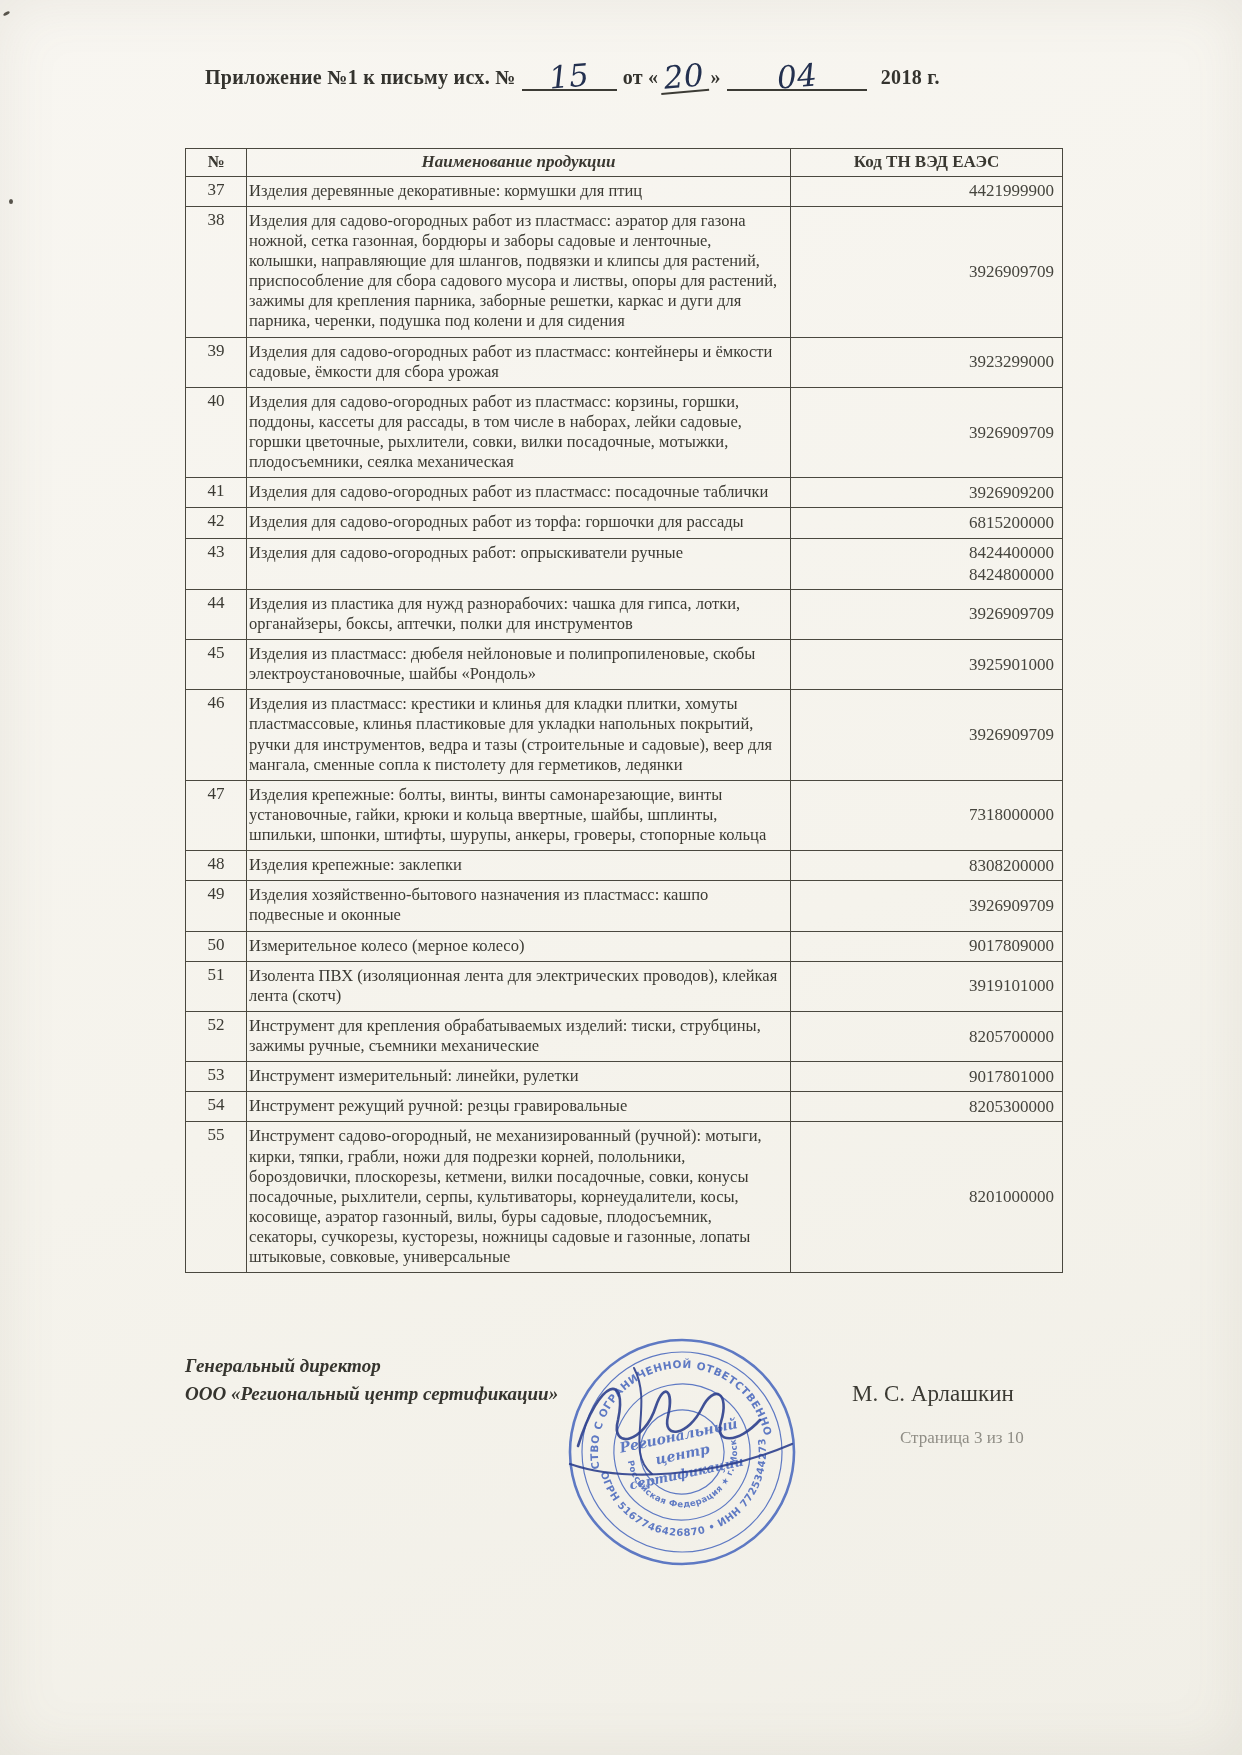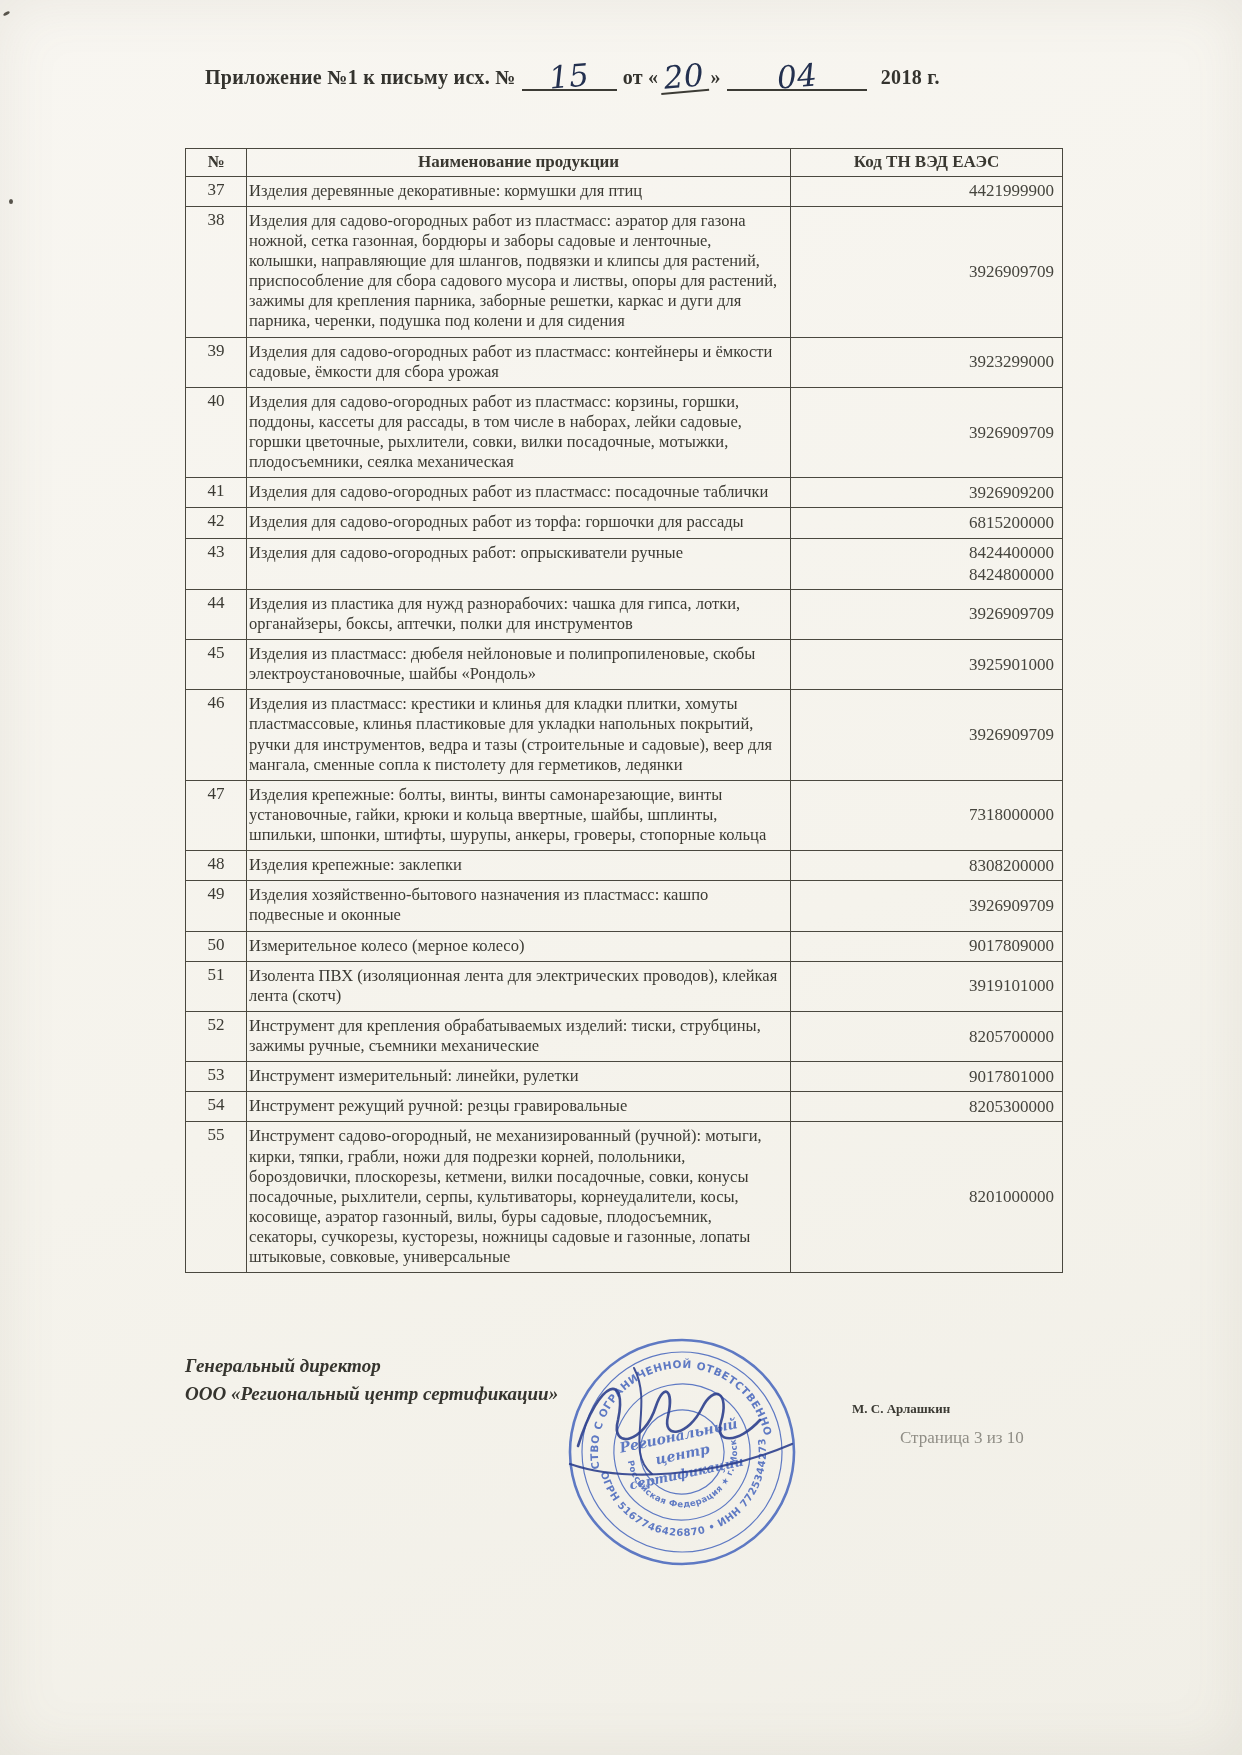--- a/index.html
+++ b/index.html
@@ -48,21 +48,21 @@
   
   table.products {
     position: absolute; left: 185px; top: 148px;
     width: 850px; border-collapse: collapse;
     table-layout: fixed;
     font-size: 16.5px; line-height: 1.22;
     color: #3b3a33;
   }
   table.products th, table.products td { border: 1.5px solid #4a483f; }
   th.col-num { width: 52px; }
-  th.col-name { width: 535px; }
+  th.col-name { width: 535px; font-style: italic; }
   th.col-code { width: 263px; }
   table.products th {
     font-size: 17px; font-weight: bold; text-align: center;
     padding: 3px 4px; color: #3a3831;
   }
   th.col-code { color: #5b584e; }
   td.cell-num {
     text-align: center; vertical-align: top;
     font-size: 17px; padding: 3px 2px;
   }
@@ -77,21 +77,21 @@
     white-space: pre-line; line-height: 1.3;
   }
 
   
   .footer-left {
     position: absolute; left: 185px; top: 1352px;
     font-size: 19px; font-weight: bold; color: #35342e; line-height: 1.45; font-style: italic;
   }
   .signer {
     position: absolute; left: 852px; top: 1381px;
-    font-size: 13px; font-weight: bold; color: #3b3a33; margin-top: 20px;
+    font-size: 23px; font-weight: normal; color: #3b3a33;
   }
   .page-num {
     position: absolute; left: 900px; top: 1428px;
     font-size: 17px; color: #8f8d85;
   }
 
   
   svg.stamp {
     position: absolute; left: 552px; top: 1322px;
     width: 260px; height: 260px;

